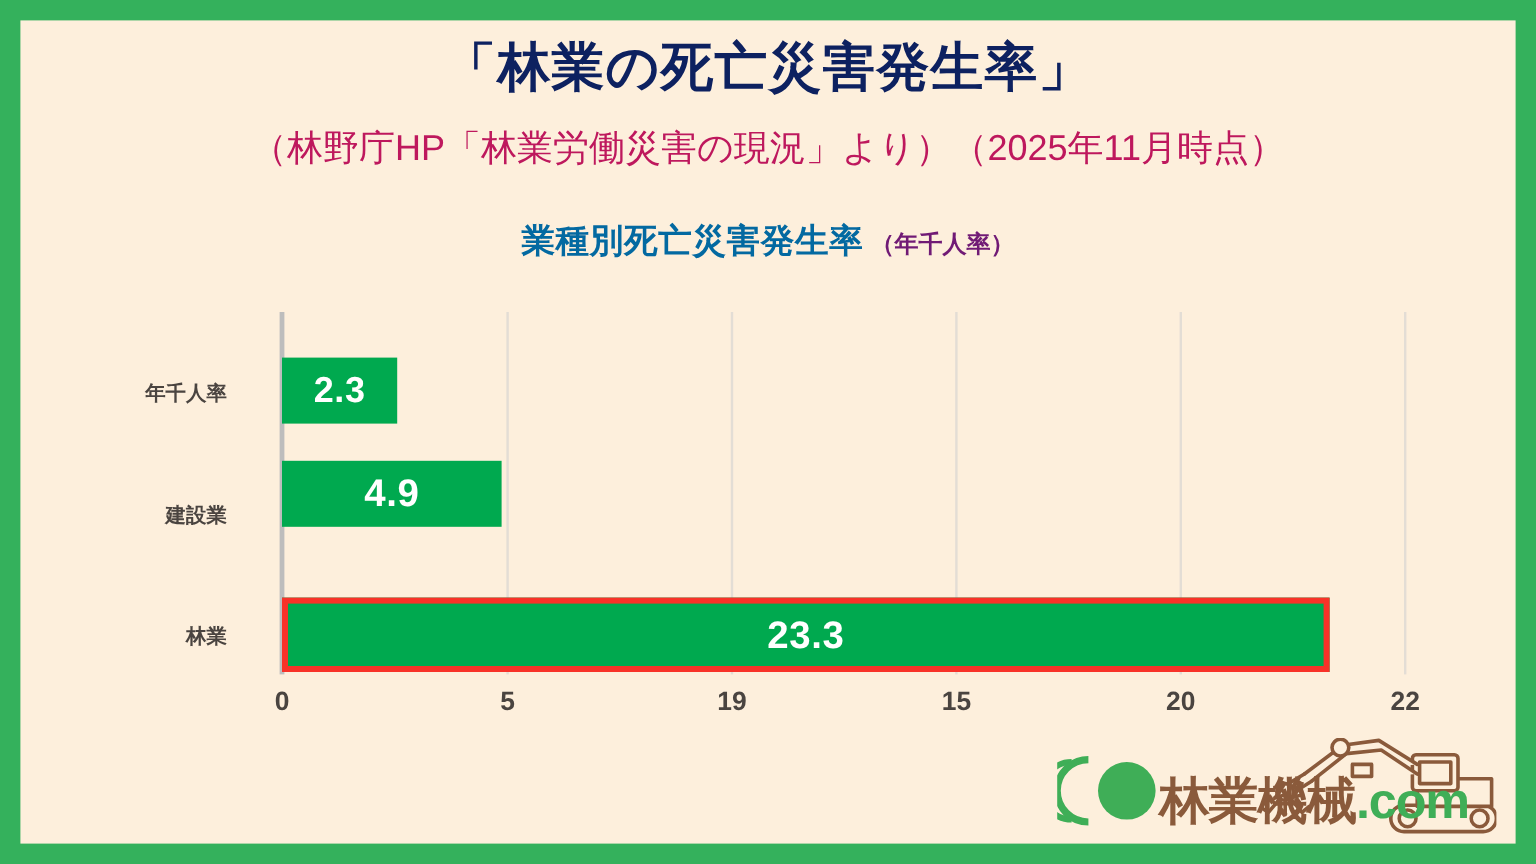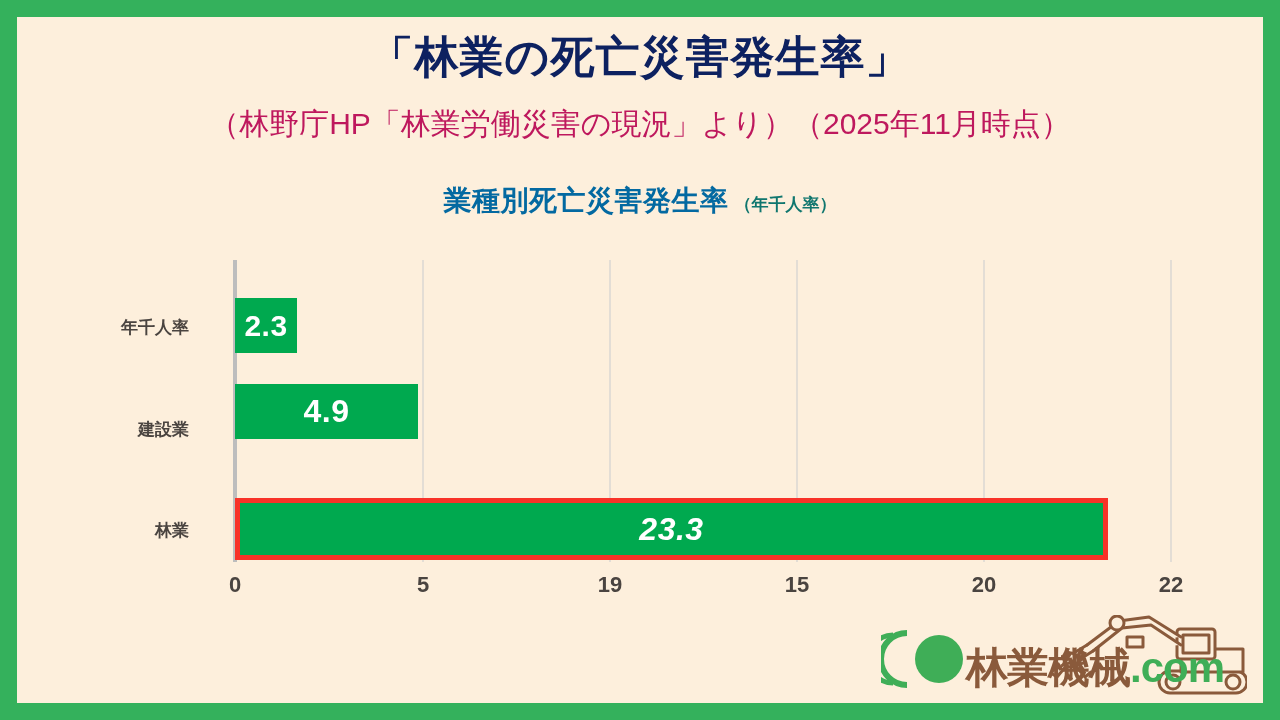--- a/index.html
+++ b/index.html
@@ -60,23 +60,23 @@
     text-align: center;
     white-space: nowrap;
   }
   #chart-title {
     font-size: 28px;
     font-weight: bold;
     color: #0369a1;
     letter-spacing: 0.5px;
   }
   #chart-unit {
-    font-size: 17px;
-    font-weight: bold;
-    color: #0f766e;
+    font-size: 20px;
+    font-weight: bold;
+    color: #701a75;
     margin-left: 6px;
   }
 
   #plot {
     position: absolute;
     left: 182px;      
     top: 243px;
     width: 968px;
     height: 305px;
   }
@@ -110,21 +110,20 @@
     position: absolute;
     left: 36px;
     background: #00a94f;
     display: flex;
     align-items: center;
     box-sizing: border-box;
   }
   .bar.highlight {
     border: 5px solid #f83228;
     background: #00a94f;
-    font-style: italic;
   }
   .bar-value {
     width: 100%;
     text-align: center;
     color: #ffffff;
     font-size: 32px;
     font-weight: bold;
     letter-spacing: 0.5px;
   }
   .bar.small .bar-value {
@@ -175,21 +174,21 @@
 
     <div id="plot">
       <div id="yaxis"></div>
       <div class="gridline" style="left:223px"></div>
       <div class="gridline" style="left:410px"></div>
       <div class="gridline" style="left:597px"></div>
       <div class="gridline" style="left:784px"></div>
       <div class="gridline" style="left:971px"></div>
 
       <div class="cat-label" style="top:56px">年千人率</div>
-      <div class="bar small" style="top:38px; width:62px; height:55px;">
+      <div class="bar small" style="top:38px; width:96px; height:55px;">
         <span class="bar-value">2.3</span>
       </div>
 
       <div class="cat-label" style="top:158px">建設業</div>
       <div class="bar" style="top:124px; width:183px; height:55px;">
         <span class="bar-value">4.9</span>
       </div>
 
       <div class="cat-label" style="top:259px">林業</div>
       <div class="bar highlight" style="top:238px; width:873px; height:62px;">

